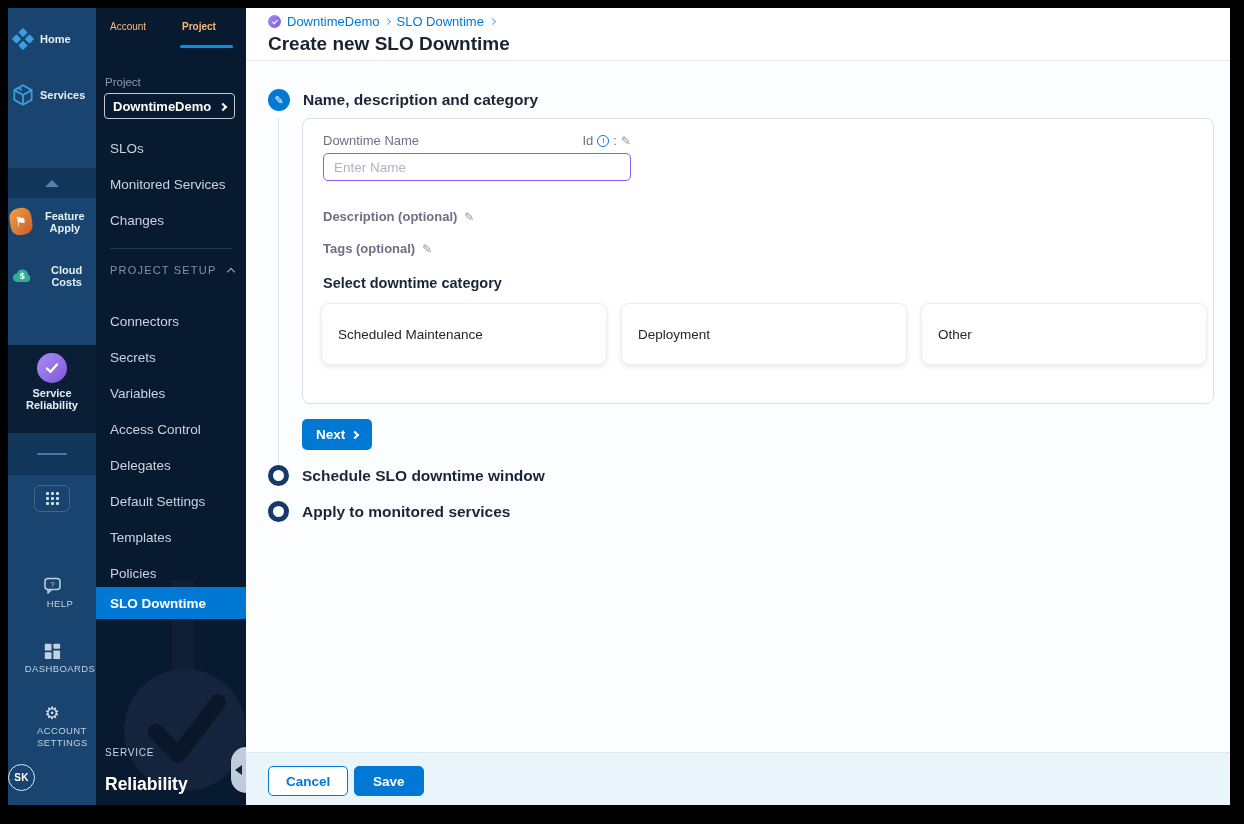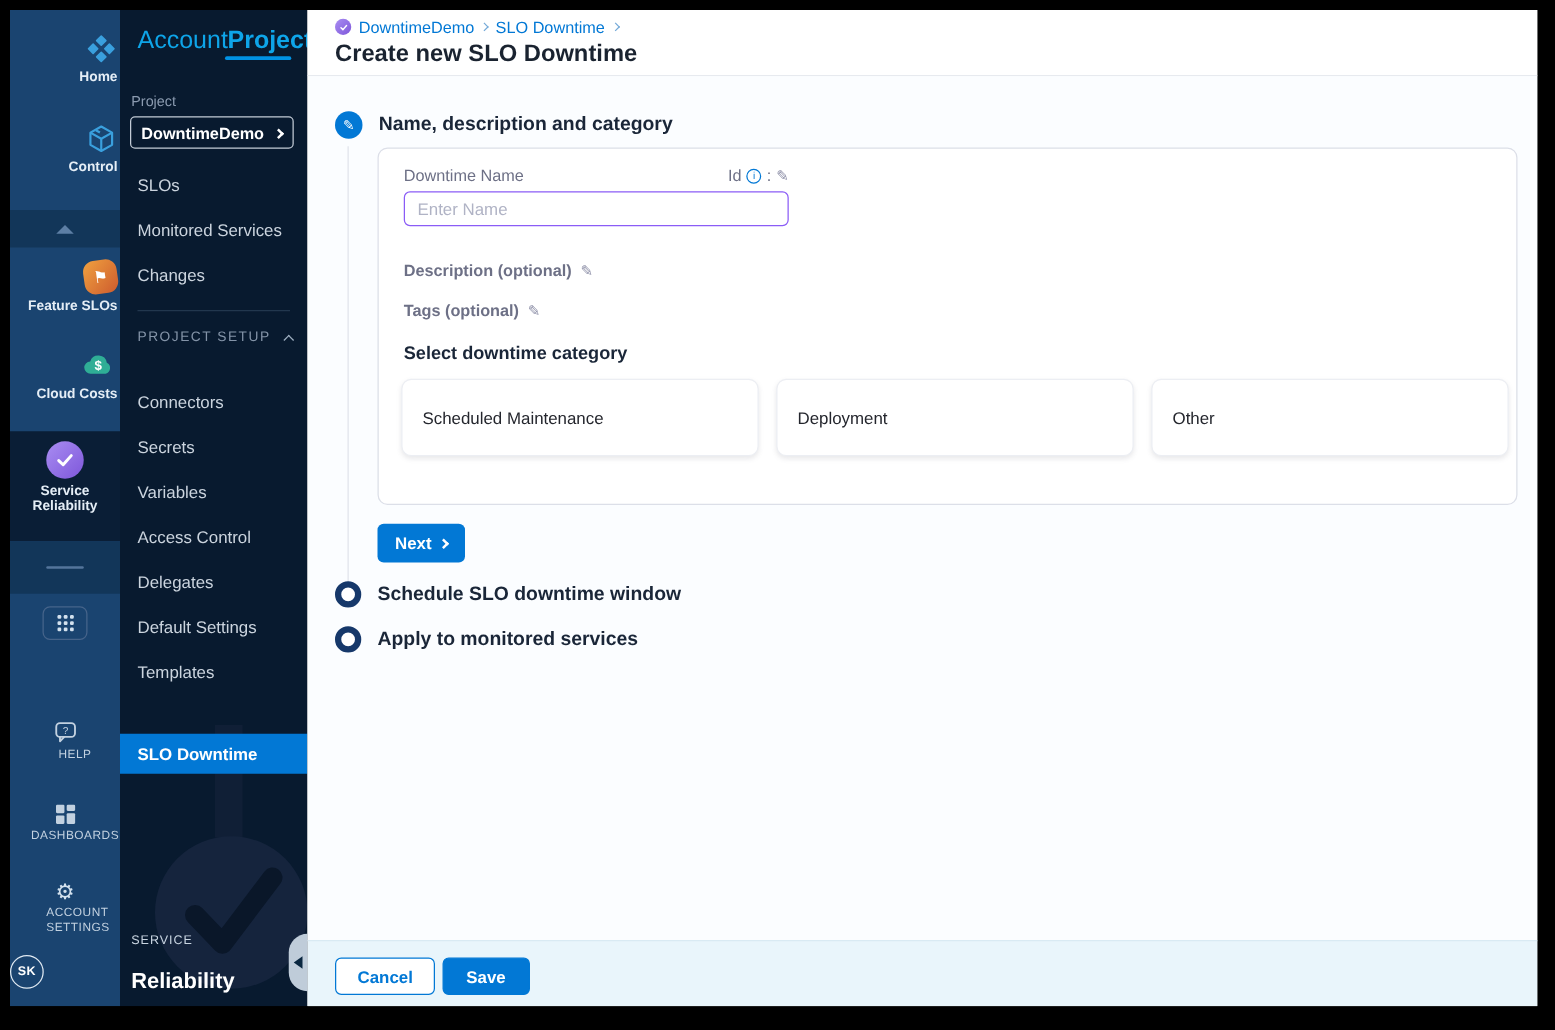--- a/index.html
+++ b/index.html
@@ -3,21 +3,21 @@
 <meta charset="utf-8">
 <style>
   * { margin:0; padding:0; box-sizing:border-box; }
   html,body { width:1244px; height:824px; background:#000; font-family:"Liberation Sans","DejaVu Sans",sans-serif; }
   .frame { position:absolute; left:8px; top:8px; width:1222px; height:797px; display:flex; overflow:hidden; }
 
   
   .rail { width:88px; height:100%; background:#1a4470; display:flex; flex-direction:column; flex:none; }
   .rail-sec { display:flex; flex-direction:column; align-items:center; }
   .rail-top { height:160px; padding-top:12px; }
-  .rail-item { width:100%; display:flex; flex-direction:column; align-items:flex-end; gap:4px; padding:6px 2px; cursor:pointer; }
+  .rail-item { width:100%; display:flex; flex-direction:row; align-items:center; gap:4px; padding:6px 2px; cursor:pointer; }
   .rail-label { font-size:11px; font-weight:600; color:#e5eef6; text-align:center; line-height:12px; }
   .rail-band { height:30px; background:#123659; display:flex; align-items:center; justify-content:center; flex:none; }
   .tri-up { width:0; height:0; border-left:7px solid transparent; border-right:7px solid transparent; border-bottom:7px solid #5d7fa5; }
   .rail-mid { height:147px; padding-top:4px; }
   .rail-active { height:88px; background:#0a1e36; padding-top:8px; }
   .band2 { height:42px; background:#123659; }
   .dash { width:30px; height:2px; background:#54759b; border-radius:2px; }
   .grid-wrap { height:46px; display:flex; align-items:center; justify-content:center; }
   .grid-btn { width:36px; height:27px; background:transparent; border:1px solid #46648a; border-radius:6px; display:flex; align-items:center; justify-content:center; cursor:pointer; }
   .ninedots { display:grid; grid-template-columns:repeat(3,3px); grid-template-rows:repeat(3,3px); gap:2px; }
@@ -27,21 +27,21 @@
   .rail-bottom .rail-label { font-size:9.5px; font-weight:400; color:#c2d1e0; letter-spacing:.4px;padding-left:16px; }
   .avatar { width:27px; height:27px; border-radius:50%; border:1.5px solid #dfe9f2; color:#fff; font-size:10px; font-weight:700; display:flex; align-items:center; justify-content:center; margin:10px 0 14px; cursor:pointer; letter-spacing:.3px; }
   .ffbox { width:27px; height:27px; border-radius:9px; background:linear-gradient(135deg,#f0a13f,#cd5b2e); transform:rotate(-8deg); display:flex; align-items:center; justify-content:center; color:#fff; font-size:13px; }
   .srmcirc { width:30px; height:30px; border-radius:50%; background:linear-gradient(135deg,#a98df2,#7e57da); display:flex; align-items:center; justify-content:center; }
   .gearglyph { font-size:17px; color:#d3e1ee; line-height:17px; }
 
   
   .sidebar { width:150px; height:100%; background:#081a2f; position:relative; flex:none; overflow:hidden; }
   .wm { position:absolute; left:0; bottom:0; pointer-events:none; }
   .tabs { position:absolute; top:8px; left:0; width:100%; height:34px; }
-  .tab { position:absolute; font-size:20px; color:#0ea5e9; cursor:pointer; }
+  .tab { position:absolute; font-size:10px; color:#fdba74; cursor:pointer; }
   .tab-account { left:14px; top:5px; }
   .tab-project { left:86px; top:5px; font-weight:600; }
   .tab-underline { position:absolute; left:84px; top:29px; width:53px; height:2.5px; background:#0092e4; border-radius:2px; }
   .proj-label { position:absolute; left:9px; top:68px; font-size:11.5px; color:#8b9bb0; }
   .proj-select { position:absolute; left:8px; top:85px; width:131px; height:26px; background:transparent; border:1px solid #c2cbd6; border-radius:4px; display:flex; align-items:center; justify-content:space-between; padding:0 8px; color:#fff; font-size:13px; font-weight:700; cursor:pointer; font-family:inherit; }
   .chev-r { width:6px; height:6px; border-right:2px solid #fff; border-bottom:2px solid #fff; transform:rotate(-45deg); margin-top:1px; }
   ul.snav { position:absolute; left:0; width:100%; list-style:none; }
   .nav1 { top:122px; }
   .nav2 { top:295px; }
   ul.snav li { height:36px; display:flex; align-items:center; padding-left:14px; font-size:13.5px; color:#cbd4de; cursor:pointer; }
@@ -111,32 +111,32 @@
       </div>
       <div class="rail-item" style="margin-top:18px;">
         <svg width="26" height="26" viewBox="0 0 24 24">
           <g fill="none" stroke="#3aa0de" stroke-width="1.6" stroke-linejoin="round">
             <path d="M12 3 L20 7.5 V16.5 L12 21 L4 16.5 V7.5 Z"></path>
             <path d="M4 7.5 L12 12 L20 7.5"></path>
             <path d="M12 12 V21"></path>
             <path d="M8 5.7 L11 7.4"></path>
           </g>
         </svg>
-        <span class="rail-label">Control</span>
+        <span class="rail-label">Services</span>
       </div>
     </div>
 
     <div class="rail-band">
       <i class="tri-up"></i>
     </div>
 
     <div class="rail-sec rail-mid">
       <div class="rail-item">
         <span class="ffbox">⚑</span>
-        <span class="rail-label">Feature SLOs</span>
+        <span class="rail-label">Feature Apply</span>
       </div>
       <div class="rail-item" style="margin-top:16px;">
         <svg width="30" height="26" viewBox="0 0 28 24">
           <path d="M8 18.5 a4.6 4.6 0 0 1 -.4-9.2 a6.4 6.4 0 0 1 12.4 1 a4.4 4.4 0 0 1 -.8 8.2 z" fill="#2fae96"></path>
           <text x="13.6" y="15.4" font-size="10" font-weight="bold" fill="#fff" text-anchor="middle" font-family="Liberation Sans, sans-serif">$</text>
         </svg>
         <span class="rail-label">Cloud Costs</span>
       </div>
     </div>
 
@@ -233,20 +233,21 @@
     </div>
 
     <ul class="snav nav2">
       <li>Connectors</li>
       <li>Secrets</li>
       <li>Variables</li>
       <li>Access Control</li>
       <li>Delegates</li>
       <li>Default Settings</li>
       <li>Templates</li>
+      <li>Policies</li>
     </ul>
 
     <div class="active-item">SLO Downtime</div>
 
     <div class="module-foot">
       <div class="kicker">SERVICE</div>
       <div class="modname">Reliability</div>
     </div>
 
     <div class="collapse-pill">

